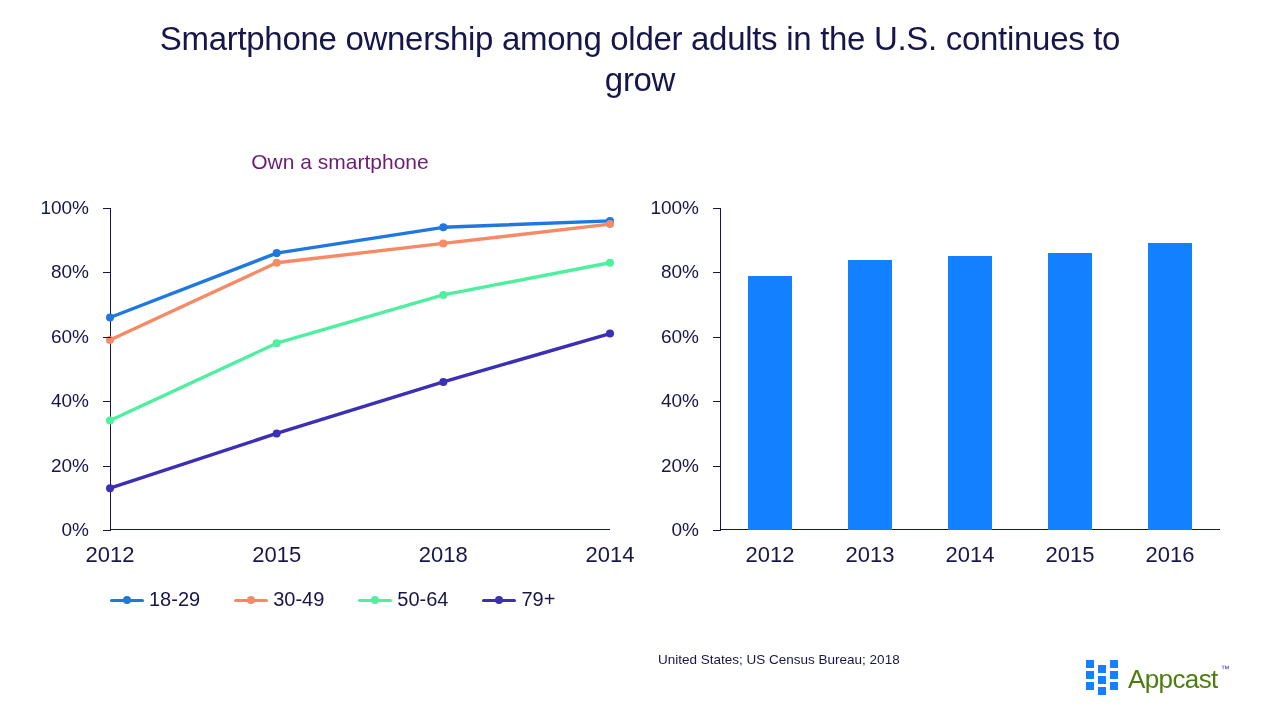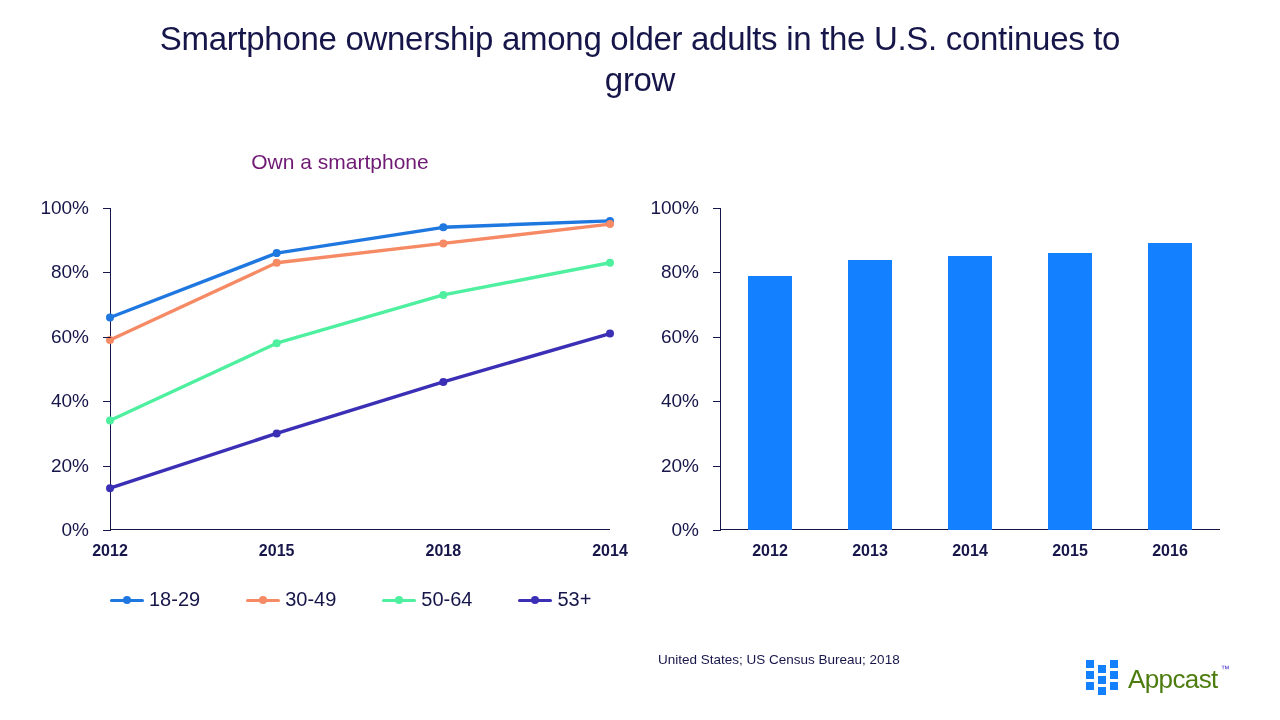--- a/index.html
+++ b/index.html
@@ -70,34 +70,33 @@
     margin-right: 14px;
     transform: translateY(-50%);
     font-size: 19px;
     white-space: nowrap;
     color: #16164a;
   }
   .xtick-label {
     position: absolute;
     top: 334px;
     transform: translateX(-50%);
-    font-size: 16px;
+    font-size: 22px;
     color: #16164a;
     white-space: nowrap;
-    font-weight: bold;
   }
   svg.series { position: absolute; left: 0; top: 0; overflow: visible; }
 
   
   #legend {
     position: absolute;
     left: 110px;
     top: 588px;
     display: flex;
-    gap: 46px;
+    gap: 34px;
     align-items: center;
   }
   .legend-item { display: flex; align-items: center; gap: 5px; }
   .legend-mark { width: 34px; height: 12px; position: relative; }
   .legend-mark .bar {
     position: absolute; top: 5px; left: 0; width: 34px; height: 3px; border-radius: 2px;
   }
   .legend-mark .dot {
     position: absolute; top: 2.5px; left: 13px; width: 8px; height: 8px; border-radius: 50%;
   }
@@ -205,21 +204,21 @@
           <span class="bar" style="background: rgb(78, 240, 160);"></span>
           <span class="dot" style="background: rgb(78, 240, 160);"></span>
         </span>
         <span class="legend-label">50-64</span>
       </div>
       <div class="legend-item">
         <span class="legend-mark">
           <span class="bar" style="background: rgb(59, 47, 181);"></span>
           <span class="dot" style="background: rgb(59, 47, 181);"></span>
         </span>
-        <span class="legend-label">53+</span>
+        <span class="legend-label">79+</span>
       </div>
     </div>
 
   <div class="panel" id="panel-right">
     <div class="plot" id="plot-right">
       <div class="axis-line-y"></div>
       <div class="axis-line-x"></div>
     <div class="ytick" style="top: 322px;">
           <div class="ytick-label" style="top: 0px;">0%</div>
         </div>

